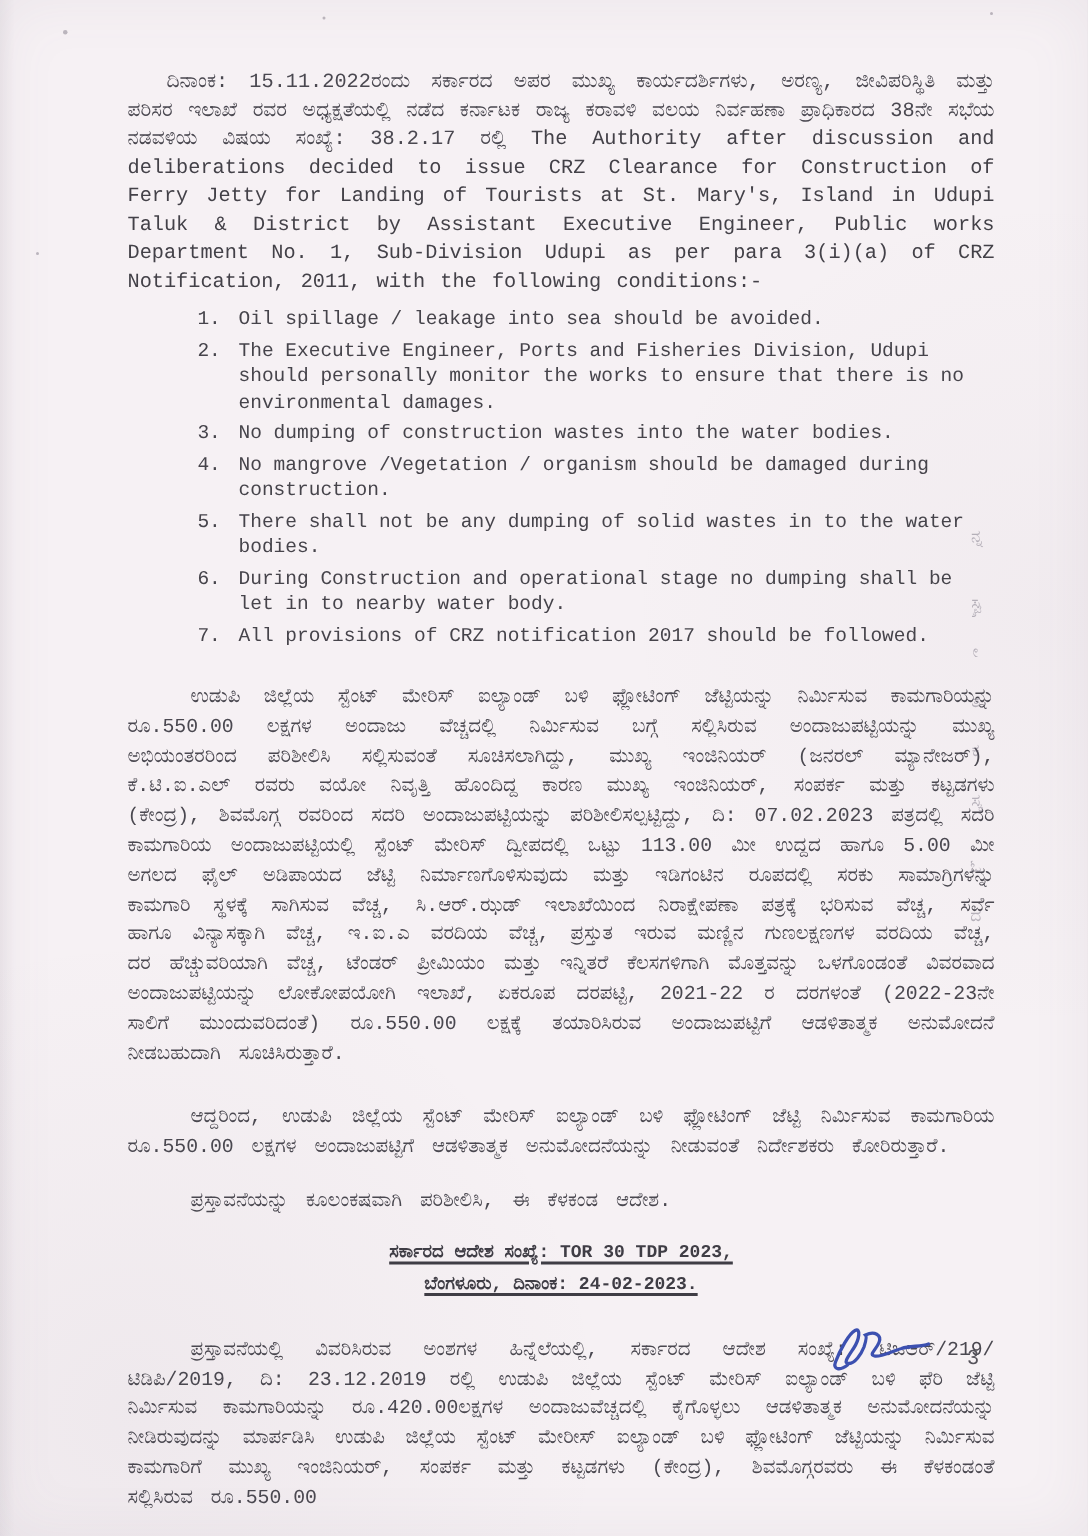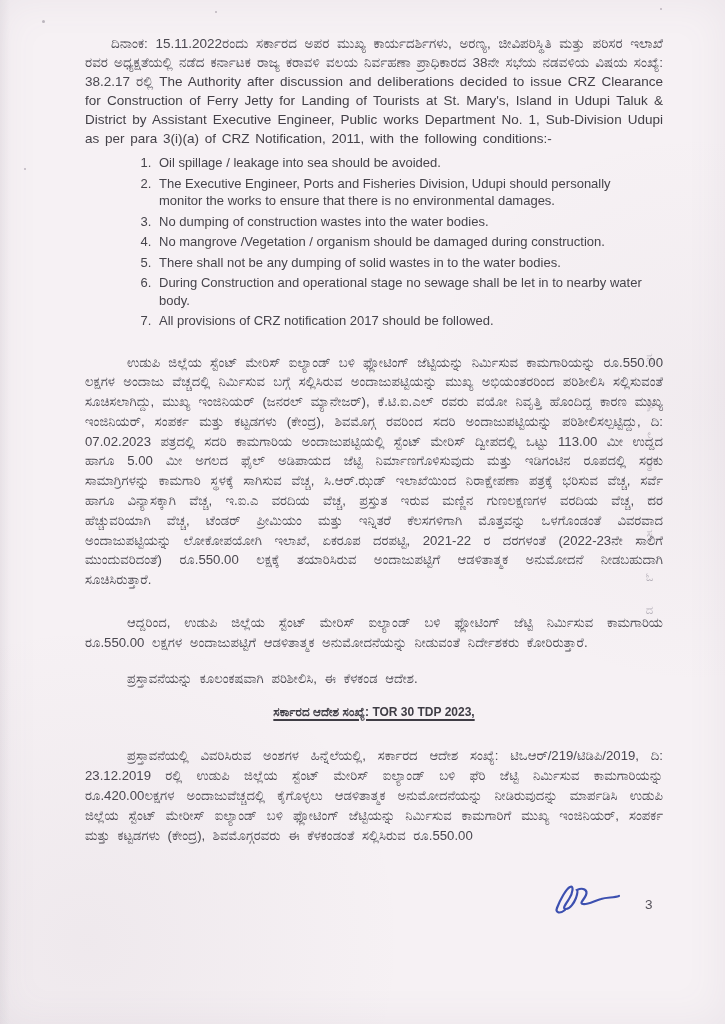--- a/index.html
+++ b/index.html
@@ -15,22 +15,23 @@
       radial-gradient(circle at 12% 92%, rgba(120,100,120,0.06), transparent 28%),
       radial-gradient(circle at 96% 40%, rgba(150,130,150,0.05), transparent 30%),
       linear-gradient(90deg, rgba(60,50,70,0.05), transparent 10px),
       #f6f1f4;
     box-shadow:inset 0 0 40px rgba(120,105,125,0.08);
     overflow:hidden;
     color:#45434c;
   }
   .doc{
     position:absolute;
-    left:85px; top:34px;
+    left:85px; top:46px;
     width:578px;
+    font-family:Liberation Mono, monospace;
   }
   p{margin:0;}
   .intro{
     font-size:13.5px;
     line-height:19px;
     text-align:justify;
     text-indent:26px;
     word-spacing:2px;
     color:#4a4850;
   }
@@ -115,32 +116,33 @@
   <div class="doc">
 
     <p class="intro"><span class="kn">ದಿನಾಂಕ: 15.11.2022ರಂದು ಸರ್ಕಾರದ ಅಪರ ಮುಖ್ಯ ಕಾರ್ಯದರ್ಶಿಗಳು, ಅರಣ್ಯ, ಜೀವಿಪರಿಸ್ಥಿತಿ ಮತ್ತು ಪರಿಸರ ಇಲಾಖೆ ರವರ ಅಧ್ಯಕ್ಷತೆಯಲ್ಲಿ ನಡೆದ ಕರ್ನಾಟಕ ರಾಜ್ಯ ಕರಾವಳಿ ವಲಯ ನಿರ್ವಹಣಾ ಪ್ರಾಧಿಕಾರದ 38ನೇ ಸಭೆಯ ನಡವಳಿಯ ವಿಷಯ ಸಂಖ್ಯೆ: 38.2.17 ರಲ್ಲಿ </span><span class="en">The Authority after discussion and deliberations decided to issue CRZ Clearance for Construction of Ferry Jetty for Landing of Tourists at St. Mary's, Island in Udupi Taluk &amp; District by Assistant Executive Engineer, Public works Department No. 1, Sub-Division Udupi as per para 3(i)(a) of CRZ Notification, 2011, with the following conditions:-</span></p>
 
     <ol class="conditions">
       <li>Oil spillage / leakage into sea should be avoided.</li>
       <li>The Executive Engineer, Ports and Fisheries Division, Udupi should personally monitor the works to ensure that there is no environmental damages.</li>
       <li>No dumping of construction wastes into the water bodies.</li>
       <li>No mangrove /Vegetation / organism should be damaged during construction.</li>
       <li>There shall not be any dumping of solid wastes in to the water bodies.</li>
-      <li>During Construction and operational stage no sewage shall be let in to nearby water body.</li>
+      <li>During Construction and operational stage no dumping shall be let in to nearby water body.</li>
       <li>All provisions of CRZ notification 2017 should be followed.</li>
     </ol>
 
     <p class="kpara">ಉಡುಪಿ ಜಿಲ್ಲೆಯ ಸ್ಟೆಂಟ್ ಮೇರಿಸ್ ಐಲ್ಯಾಂಡ್ ಬಳಿ ಫ್ಲೋಟಿಂಗ್ ಜೆಟ್ಟಿಯನ್ನು ನಿರ್ಮಿಸುವ ಕಾಮಗಾರಿಯನ್ನು ರೂ.550.00 ಲಕ್ಷಗಳ ಅಂದಾಜು ವೆಚ್ಚದಲ್ಲಿ ನಿರ್ಮಿಸುವ ಬಗ್ಗೆ ಸಲ್ಲಿಸಿರುವ ಅಂದಾಜುಪಟ್ಟಿಯನ್ನು ಮುಖ್ಯ ಅಭಿಯಂತರರಿಂದ ಪರಿಶೀಲಿಸಿ ಸಲ್ಲಿಸುವಂತೆ ಸೂಚಿಸಲಾಗಿದ್ದು, ಮುಖ್ಯ ಇಂಜಿನಿಯರ್ (ಜನರಲ್ ಮ್ಯಾನೇಜರ್), ಕೆ.ಟಿ.ಐ.ಎಲ್ ರವರು ವಯೋ ನಿವೃತ್ತಿ ಹೊಂದಿದ್ದ ಕಾರಣ ಮುಖ್ಯ ಇಂಜಿನಿಯರ್, ಸಂಪರ್ಕ ಮತ್ತು ಕಟ್ಟಡಗಳು (ಕೇಂದ್ರ), ಶಿವಮೊಗ್ಗ ರವರಿಂದ ಸದರಿ ಅಂದಾಜುಪಟ್ಟಿಯನ್ನು ಪರಿಶೀಲಿಸಲ್ಪಟ್ಟಿದ್ದು, ದಿ: 07.02.2023 ಪತ್ರದಲ್ಲಿ ಸದರಿ ಕಾಮಗಾರಿಯ ಅಂದಾಜುಪಟ್ಟಿಯಲ್ಲಿ ಸ್ಟೆಂಟ್ ಮೇರಿಸ್ ದ್ವೀಪದಲ್ಲಿ ಒಟ್ಟು 113.00 ಮೀ ಉದ್ದದ ಹಾಗೂ 5.00 ಮೀ ಅಗಲದ ಫೈಲ್ ಅಡಿಪಾಯದ ಜೆಟ್ಟಿ ನಿರ್ಮಾಣಗೊಳಿಸುವುದು ಮತ್ತು ಇಡಿಗಂಟಿನ ರೂಪದಲ್ಲಿ ಸರಕು ಸಾಮಾಗ್ರಿಗಳನ್ನು ಕಾಮಗಾರಿ ಸ್ಥಳಕ್ಕೆ ಸಾಗಿಸುವ ವೆಚ್ಚ, ಸಿ.ಆರ್.ಝಡ್ ಇಲಾಖೆಯಿಂದ ನಿರಾಕ್ಷೇಪಣಾ ಪತ್ರಕ್ಕೆ ಭರಿಸುವ ವೆಚ್ಚ, ಸರ್ವೆ ಹಾಗೂ ವಿನ್ಯಾಸಕ್ಕಾಗಿ ವೆಚ್ಚ, ಇ.ಐ.ಎ ವರದಿಯ ವೆಚ್ಚ, ಪ್ರಸ್ತುತ ಇರುವ ಮಣ್ಣಿನ ಗುಣಲಕ್ಷಣಗಳ ವರದಿಯ ವೆಚ್ಚ, ದರ ಹೆಚ್ಚುವರಿಯಾಗಿ ವೆಚ್ಚ, ಟೆಂಡರ್ ಪ್ರೀಮಿಯಂ ಮತ್ತು ಇನ್ನಿತರೆ ಕೆಲಸಗಳಿಗಾಗಿ ಮೊತ್ತವನ್ನು ಒಳಗೊಂಡಂತೆ ವಿವರವಾದ ಅಂದಾಜುಪಟ್ಟಿಯನ್ನು ಲೋಕೋಪಯೋಗಿ ಇಲಾಖೆ, ಏಕರೂಪ ದರಪಟ್ಟಿ, 2021-22 ರ ದರಗಳಂತೆ (2022-23ನೇ ಸಾಲಿಗೆ ಮುಂದುವರಿದಂತೆ) ರೂ.550.00 ಲಕ್ಷಕ್ಕೆ ತಯಾರಿಸಿರುವ ಅಂದಾಜುಪಟ್ಟಿಗೆ ಆಡಳಿತಾತ್ಮಕ ಅನುಮೋದನೆ ನೀಡಬಹುದಾಗಿ ಸೂಚಿಸಿರುತ್ತಾರೆ.</p>
 
     <p class="kpara">ಆದ್ದರಿಂದ, ಉಡುಪಿ ಜಿಲ್ಲೆಯ ಸ್ಟೆಂಟ್ ಮೇರಿಸ್ ಐಲ್ಯಾಂಡ್ ಬಳಿ ಫ್ಲೋಟಿಂಗ್ ಜೆಟ್ಟಿ ನಿರ್ಮಿಸುವ ಕಾಮಗಾರಿಯ ರೂ.550.00 ಲಕ್ಷಗಳ ಅಂದಾಜುಪಟ್ಟಿಗೆ ಆಡಳಿತಾತ್ಮಕ ಅನುಮೋದನೆಯನ್ನು ನೀಡುವಂತೆ ನಿರ್ದೇಶಕರು ಕೋರಿರುತ್ತಾರೆ.</p>
 
     <p class="kpara examine">ಪ್ರಸ್ತಾವನೆಯನ್ನು ಕೂಲಂಕಷವಾಗಿ ಪರಿಶೀಲಿಸಿ, ಈ ಕೆಳಕಂಡ ಆದೇಶ.</p>
 
     <div class="order-heading">
       <div>ಸರ್ಕಾರದ ಆದೇಶ ಸಂಖ್ಯೆ: TOR 30 TDP 2023,</div>
+      <div>ಬೆಂಗಳೂರು, ದಿನಾಂಕ: 24-02-2023.</div>
     </div>
 
     <p class="kpara">ಪ್ರಸ್ತಾವನೆಯಲ್ಲಿ ವಿವರಿಸಿರುವ ಅಂಶಗಳ ಹಿನ್ನೆಲೆಯಲ್ಲಿ, ಸರ್ಕಾರದ ಆದೇಶ ಸಂಖ್ಯೆ: ಟಿಒಆರ್/219/ಟಿಡಿಪಿ/2019, ದಿ: 23.12.2019 ರಲ್ಲಿ ಉಡುಪಿ ಜಿಲ್ಲೆಯ ಸ್ಟೆಂಟ್ ಮೇರಿಸ್ ಐಲ್ಯಾಂಡ್ ಬಳಿ ಫೆರಿ ಜೆಟ್ಟಿ ನಿರ್ಮಿಸುವ ಕಾಮಗಾರಿಯನ್ನು ರೂ.420.00ಲಕ್ಷಗಳ ಅಂದಾಜುವೆಚ್ಚದಲ್ಲಿ ಕೈಗೊಳ್ಳಲು ಆಡಳಿತಾತ್ಮಕ ಅನುಮೋದನೆಯನ್ನು ನೀಡಿರುವುದನ್ನು ಮಾರ್ಪಡಿಸಿ ಉಡುಪಿ ಜಿಲ್ಲೆಯ ಸ್ಟೆಂಟ್ ಮೇರೀಸ್ ಐಲ್ಯಾಂಡ್ ಬಳಿ ಫ್ಲೋಟಿಂಗ್ ಜೆಟ್ಟಿಯನ್ನು ನಿರ್ಮಿಸುವ ಕಾಮಗಾರಿಗೆ ಮುಖ್ಯ ಇಂಜಿನಿಯರ್, ಸಂಪರ್ಕ ಮತ್ತು ಕಟ್ಟಡಗಳು (ಕೇಂದ್ರ), ಶಿವಮೊಗ್ಗರವರು ಈ ಕೆಳಕಂಡಂತೆ ಸಲ್ಲಿಸಿರುವ ರೂ.550.00</p>
 
   </div>
 
   <div class="bleed-vertical">ನ್ನ ಸ್ಟೇ ತ ಕ ಸ್ಕ ಓ ದ ನ ಕ ಎ ಎ ಚಿ ದ ತ ಗ</div>
 
   <svg class="signature" viewBox="0 0 78 38" xmlns="http://www.w3.org/2000/svg">
     <path d="M16 28 C11 32 6 31 8 26 C11 18 17 7 21 5 C25 3 24 11 20 17 C16 23 13 27 17 27 C21 27 25 21 27 16 C28 13 29 9 28 8 C34 5 39 8 37 13 C35 18 30 21 34 22 C38 23 45 19 52 17 C58 15 65 16 70 14" stroke="#3c50b0" stroke-width="2.2" fill="none" stroke-linecap="round"></path>

